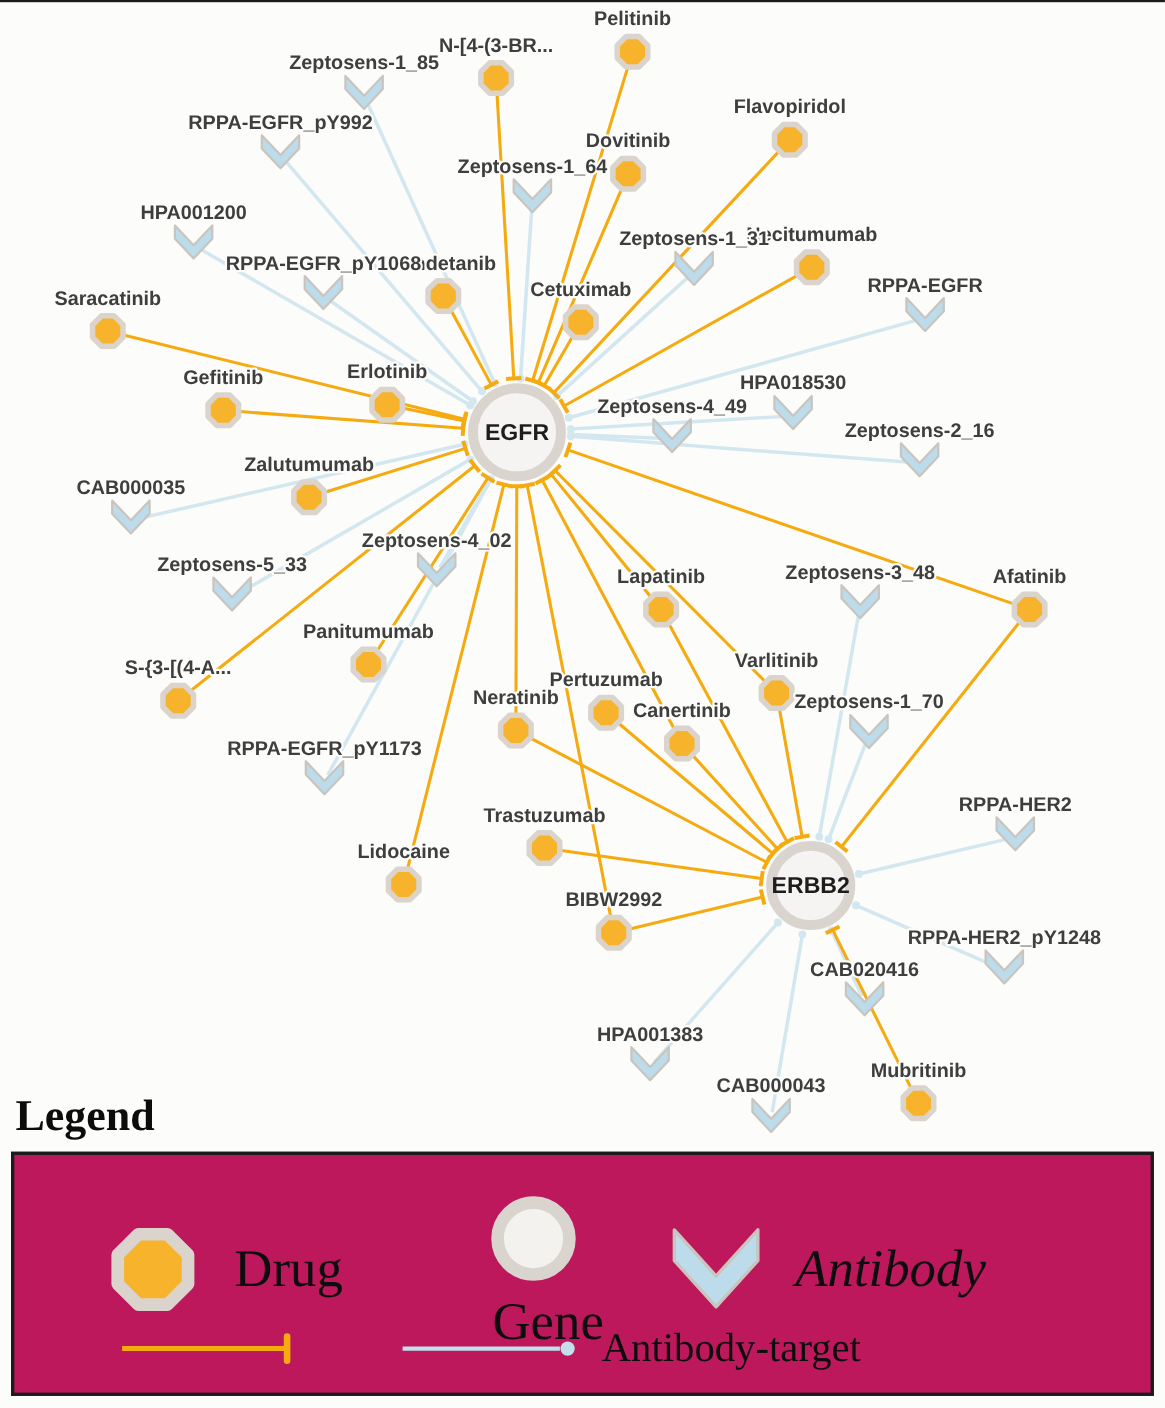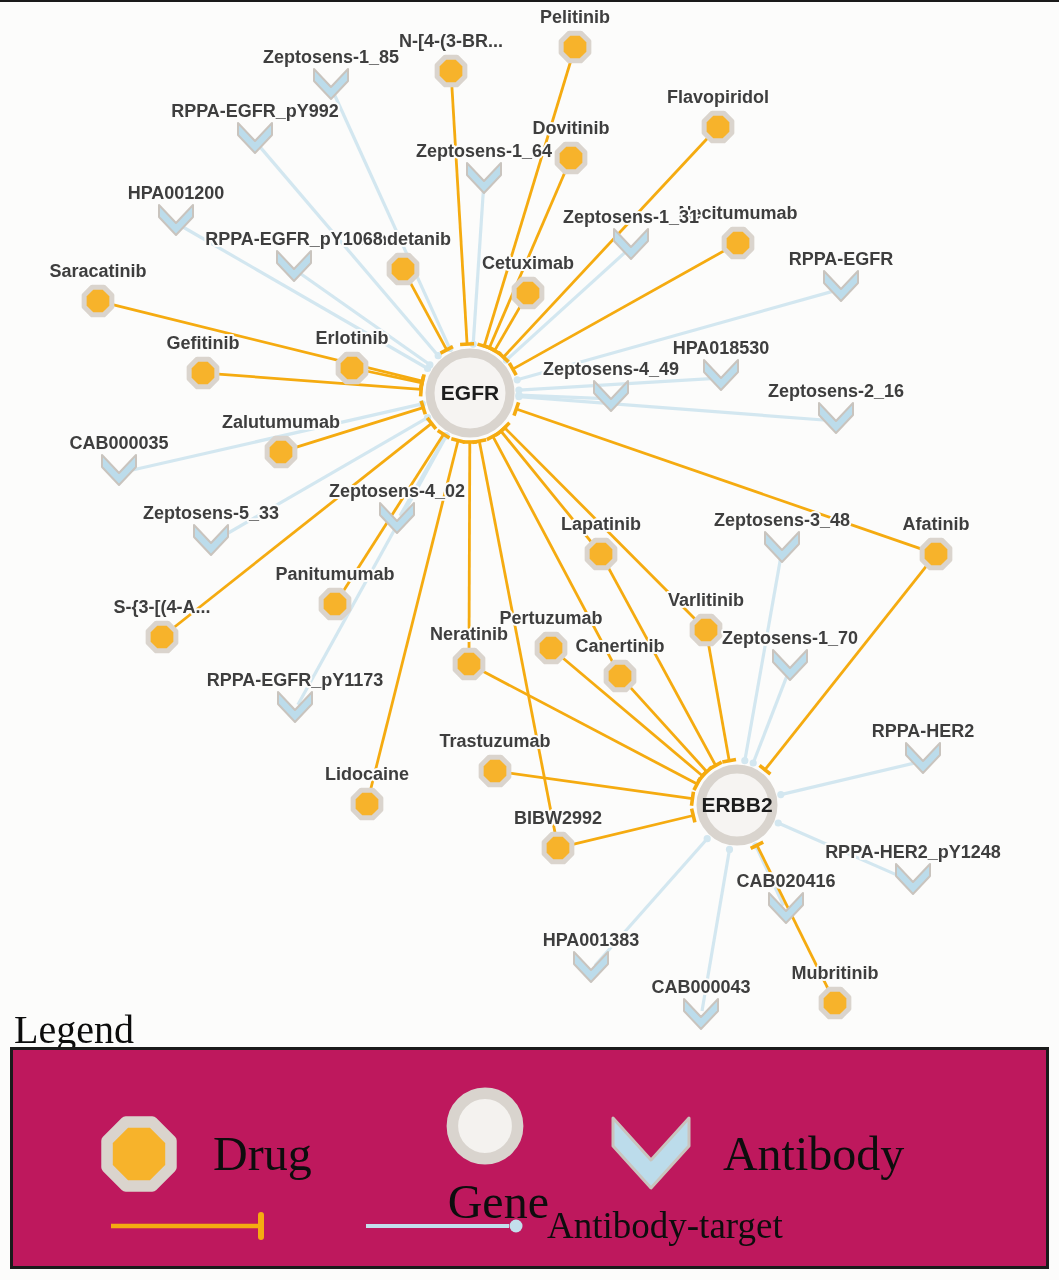--- a/index.html
+++ b/index.html
@@ -5,33 +5,33 @@
   html,body{margin:0;padding:0;}
   body{
     width:1059px;height:1280px;position:relative;overflow:hidden;
     background:#fcfcfb;font-family:"Liberation Sans",sans-serif;
     border-top:2px solid #1a1a1a;box-sizing:border-box;
   }
   svg.net{position:absolute;left:0;top:0;}
   svg text{font-family:"Liberation Sans",sans-serif;}
   .legend-title{
     position:absolute;left:14px;top:988px;
-    font-family:"Liberation Serif",serif;font-weight:normal;font-size:40px;color:#0c0c0c;margin-top:16px;
+    font-family:"Liberation Serif",serif;font-weight:bold;font-size:40px;color:#0c0c0c;
   }
   .legend-box{
     position:absolute;left:10px;top:1045px;width:1033px;height:216px;
     border:3px solid #1b1b1b;background:#be185d;
   }
   .lg-row{position:absolute;left:0;width:100%;display:flex;align-items:center;}
   .lg-row1{top:28px;}
   .lg-row2{top:154px;}
   .lg-item{display:flex;align-items:center;}
   .lg-i1{margin-left:78px;}
   .lg-i2{margin-left:110px;flex-direction:column;}
-  .lg-i3{margin-left:56px;}
+  .lg-i3{margin-left:56px;font-style:italic;}
   .lg-e1{margin-left:95px;}
   .lg-e2{margin-left:85px;text-align:right;}
   .lg-label{font-family:"Liberation Serif",serif;font-size:48px;color:#0d0d0d;margin-left:26px;white-space:nowrap;}
   .lg-elabel{font-family:"Liberation Serif",serif;font-size:37px;color:#0d0d0d;margin-left:14px;white-space:nowrap;}
 </style>
 </head>
 <body>
 
 <svg class="net" width="1059" height="1040" viewBox="0 0 1059 1040">
     <g>

